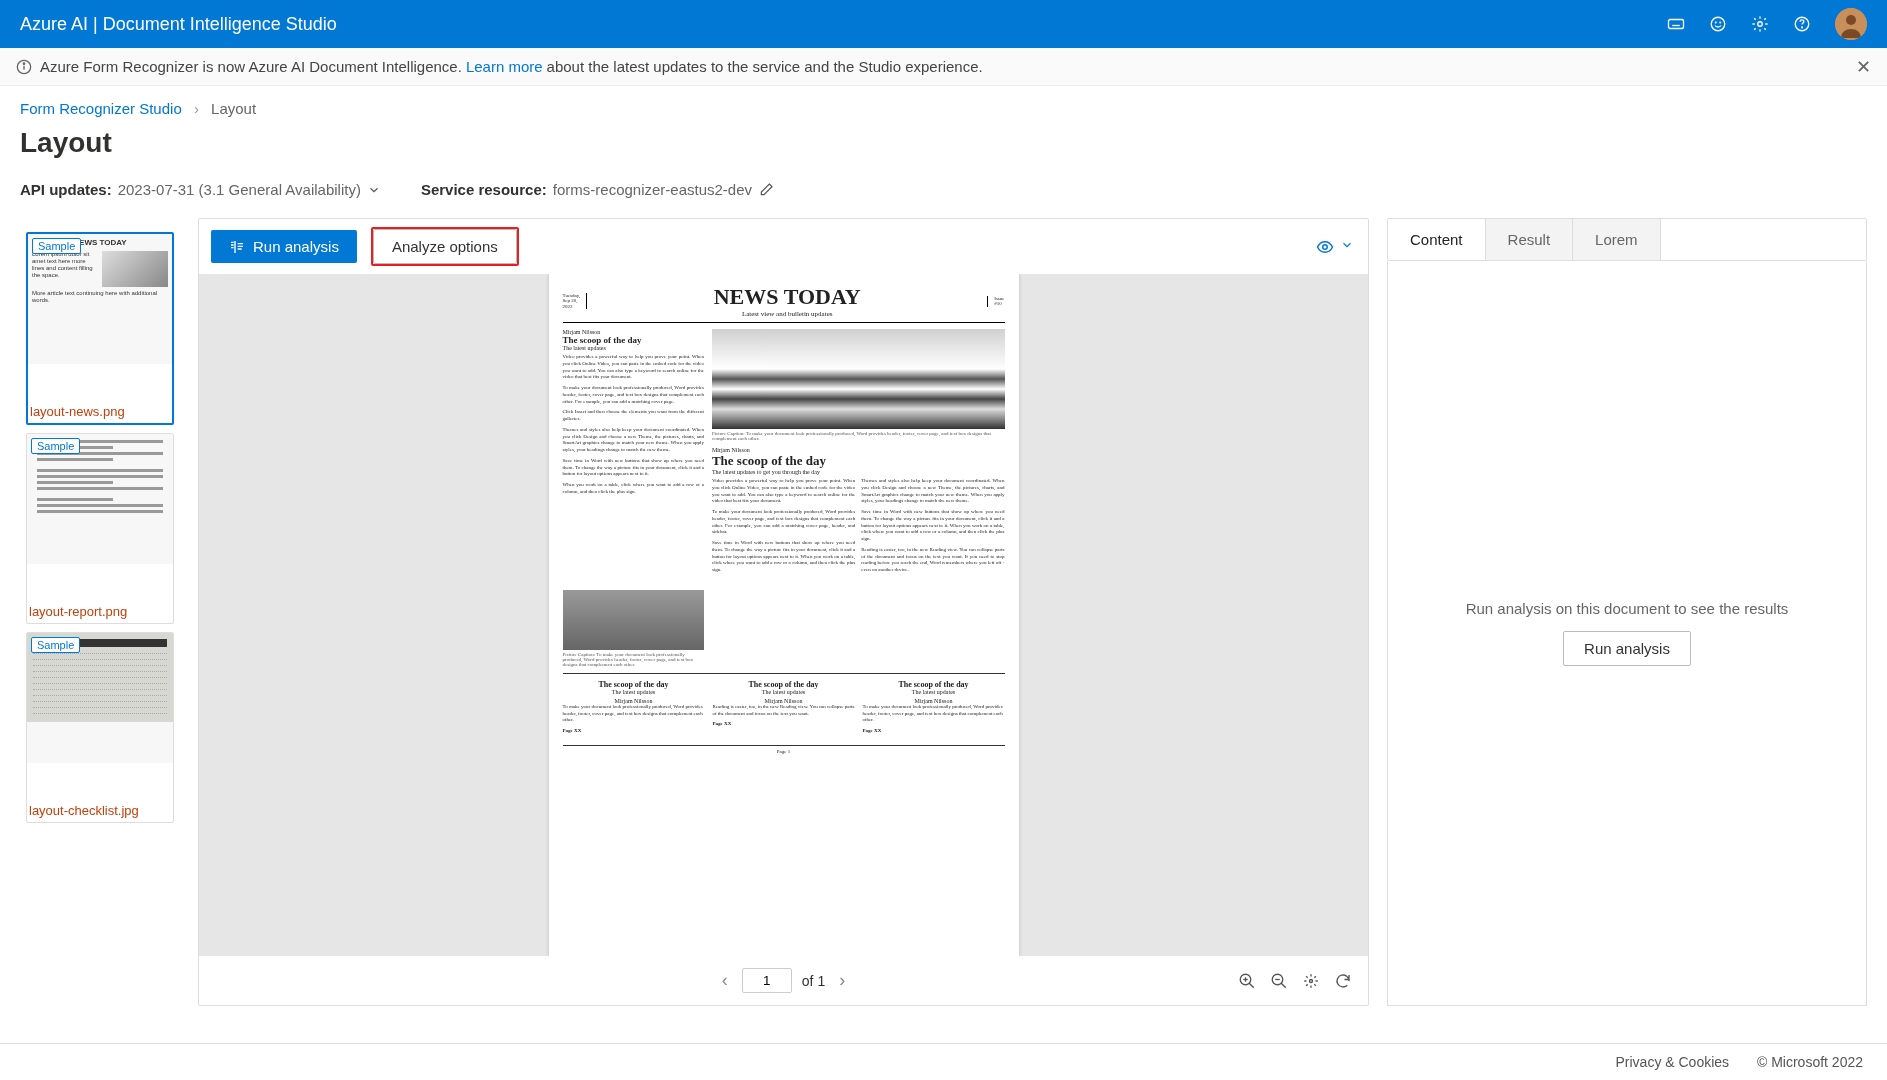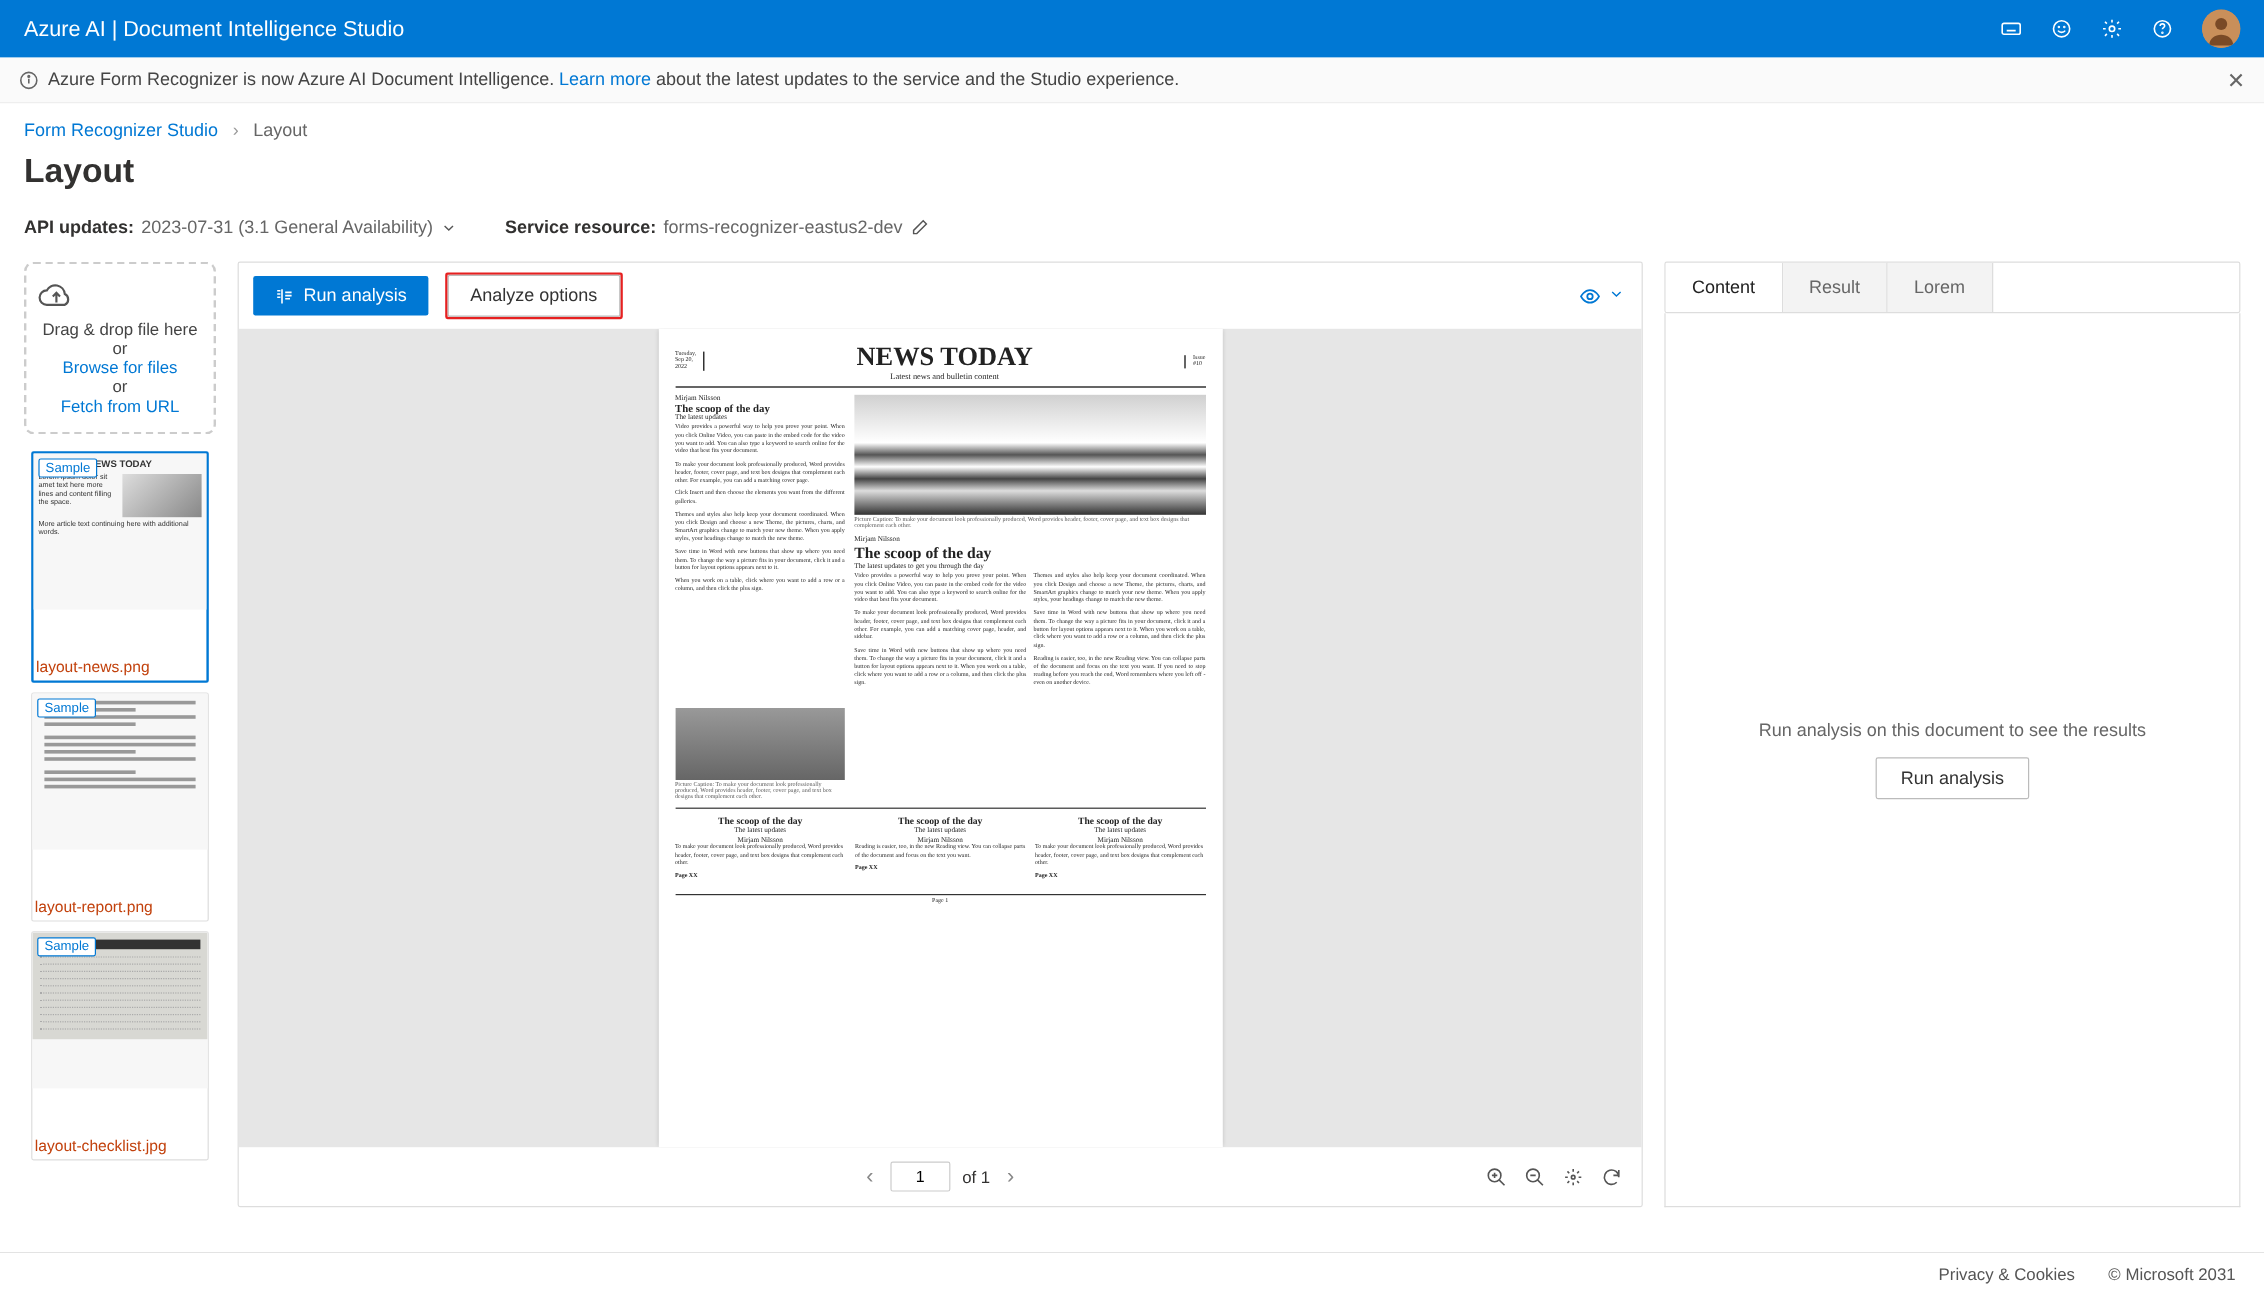--- a/index.html
+++ b/index.html
@@ -188,32 +188,20 @@
       <svg width="16" height="16" viewBox="0 0 24 24" fill="none" stroke="#555" stroke-width="1.8">
           <path d="M17 3l4 4-12 12H5v-4L17 3z"></path>
         </svg>
     </span>
   </div>
 </div>
 
 <div class="main-area">
 
   <div class="left-panel">
-    <div class="dropzone">
-      <div class="cloud">
-        <svg width="34" height="26" viewBox="0 0 34 26" fill="none" stroke="#555" stroke-width="1.8">
-            <path d="M9 20a6 6 0 010-12 8 8 0 0115 3 5 5 0 010 9H9z"></path>
-            <path d="M17 10v8M14 13l3-3 3 3"></path>
-          </svg>
-      </div>
-      <div>Drag &amp; drop file here or</div>
-      <a>Browse for files</a>
-      <div>or</div>
-      <a>Fetch from URL</a>
-    </div>
 
     <div class="thumb-list">
       <div class="thumb selected">
         <div class="thumb-preview">
           <span class="sample-badge">Sample</span>
           <div class="fake-news">
             <div class="hd">NEWS TODAY</div>
             <div style="display:flex;gap:3px;margin-top:3px;">
               <div style="flex:1;">Lorem ipsum dolor sit amet text here more lines and content filling the space.</div>
               <div style="flex:1;height:36px;background:linear-gradient(135deg,#ddd,#888);"></div>
@@ -298,21 +286,21 @@
           </span>
       </div>
     </div>
 
     <div class="doc-canvas">
       <div class="doc-page">
         <div class="np-head">
           <div class="np-date"><span>Tuesday,</span><br><span>Sep 20,</span><br><span>2022</span></div>
           <div class="np-title">
               <div class="t1">NEWS TODAY</div>
-              <div class="t2">Latest news and bulletin content</div>
+              <div class="t2">Latest view and bulletin updates</div>
             </div>
           <div class="np-issue"><span>Issue</span><br><span>#10</span></div>
         </div>
         <div class="np-row">
           <div class="np-col" style="flex:0 0 32%;">
             <div class="np-author">Mirjam Nilsson</div>
             <div class="np-h">The scoop of the day</div>
             <div class="np-sub">The latest updates</div>
             <div class="np-txt">Video provides a powerful way to help you prove your point. When you click Online Video, you can paste in the embed code for the video you want to add. You can also type a keyword to search online for the video that best fits your document.</div>
             <div class="np-txt">To make your document look professionally produced, Word provides header, footer, cover page, and text box designs that complement each other. For example, you can add a matching cover page.</div>
@@ -422,14 +410,14 @@
       <button class="btn btn-secondary">
         <span>Run analysis</span>
       </button>
     </div>
   </div>
 
 </div>
 
 <div class="footer">
   <a>Privacy &amp; Cookies</a>
-  <span>© Microsoft 2031</span>
+  <span>© Microsoft 2022</span>
 </div>
 
 </body></html>

